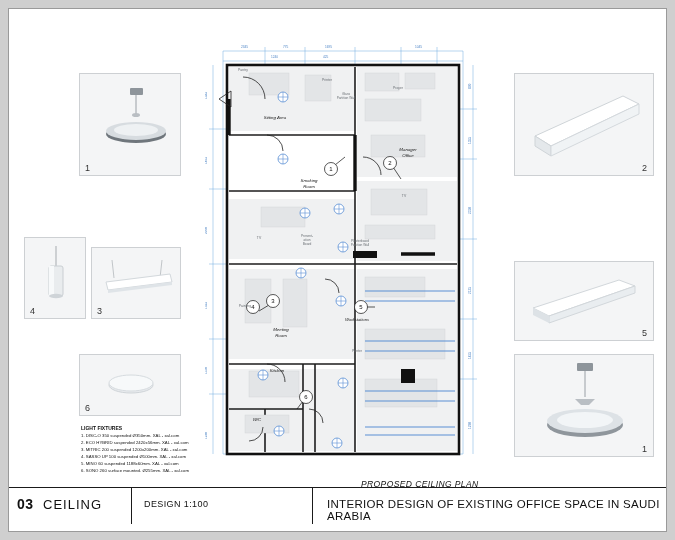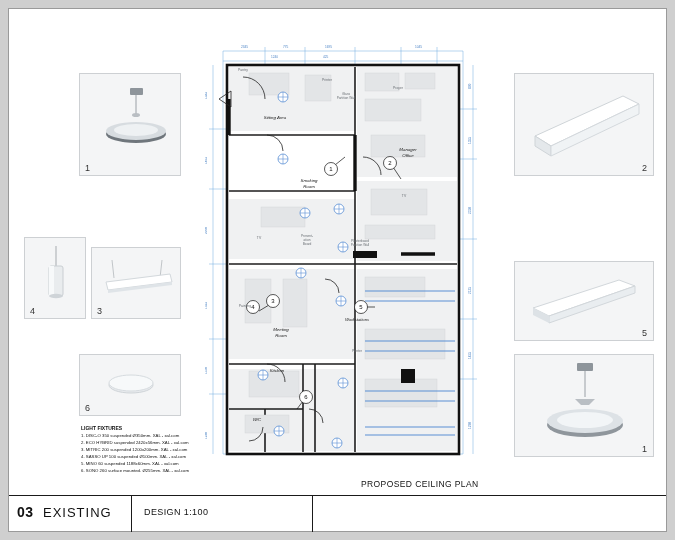--- a/index.html
+++ b/index.html
@@ -8,21 +8,21 @@
     background:#cfcfcf;
     font-family:"Liberation Sans", sans-serif;
     overflow:hidden;
   }
   #sheet{
     position:absolute;left:8px;top:8px;width:659px;height:524px;
     background:#ffffff;border:1px solid #9a9a9a;box-sizing:border-box;
   }
   
   #titlebar{
-    position:absolute;left:0;bottom:0;width:100%;height:36px;
+    position:absolute;left:0;bottom:0;width:100%;height:44px;
     border-top:1px solid #1a1a1a;box-sizing:border-box;
   }
   #sheet-num{
     position:absolute;left:8px;top:8px;font-size:14px;font-weight:bold;color:#111;
     letter-spacing:0.5px;
   }
   #sheet-title{
     position:absolute;left:34px;top:9px;font-size:13px;color:#111;letter-spacing:1px;
   }
   #scale-label{
@@ -40,21 +40,21 @@
   }
   .thumb .num{
     position:absolute;left:5px;bottom:2px;font-size:9px;color:#333;
   }
   .thumb .num.right{left:auto;right:6px;}
   
   #plan{
     position:absolute;left:196px;top:30px;width:280px;height:440px;
   }
   #plan-caption{
-    position:absolute;left:352px;top:470px;font-size:8.5px;color:#111;letter-spacing:0.4px;
+    position:absolute;left:352px;top:470px;font-size:8.5px;color:#111;letter-spacing:0.4px;font-style:italic;
   }
   
   #legend{
     position:absolute;left:72px;top:415px;width:130px;
     font-size:4.3px;line-height:1.62;color:#111;
   }
   #legend .lg-title{font-size:5px;font-weight:bold;margin-bottom:1px;}
   
   svg{display:block;}
 </style>
@@ -364,19 +364,20 @@
     <div>1. DISC-O 350 suspended  Ø350mm. XAL - xal.com</div>
     <div>2. ECO HYBRID suspended  2420x56mm. XAL - xal.com</div>
     <div>3. MITRIC 200 suspended  1200x200mm. XAL - xal.com</div>
     <div>4. SASSO UP 100 suspended  Ø100mm. XAL - xal.com</div>
     <div>5. MINO 60 suspended 1188x60mm. XAL - xal.com</div>
     <div>6. SONO 260 surface mounted.  Ø255mm. XAL - xal.com</div>
   </div>
 
   <div id="titlebar">
     <div id="sheet-num">03</div>
-    <div id="sheet-title">EXISTING</div>
+    <div id="sheet-title">CEILING</div>
     <div id="vrule1"></div>
     <div id="scale-label">DESIGN 1:100</div>
     <div id="vrule2"></div>
+    <div id="project-title">INTERIOR DESIGN OF EXISTING OFFICE SPACE IN SAUDI ARABIA</div>
   </div>
 
 </div>
 
 </body></html>

